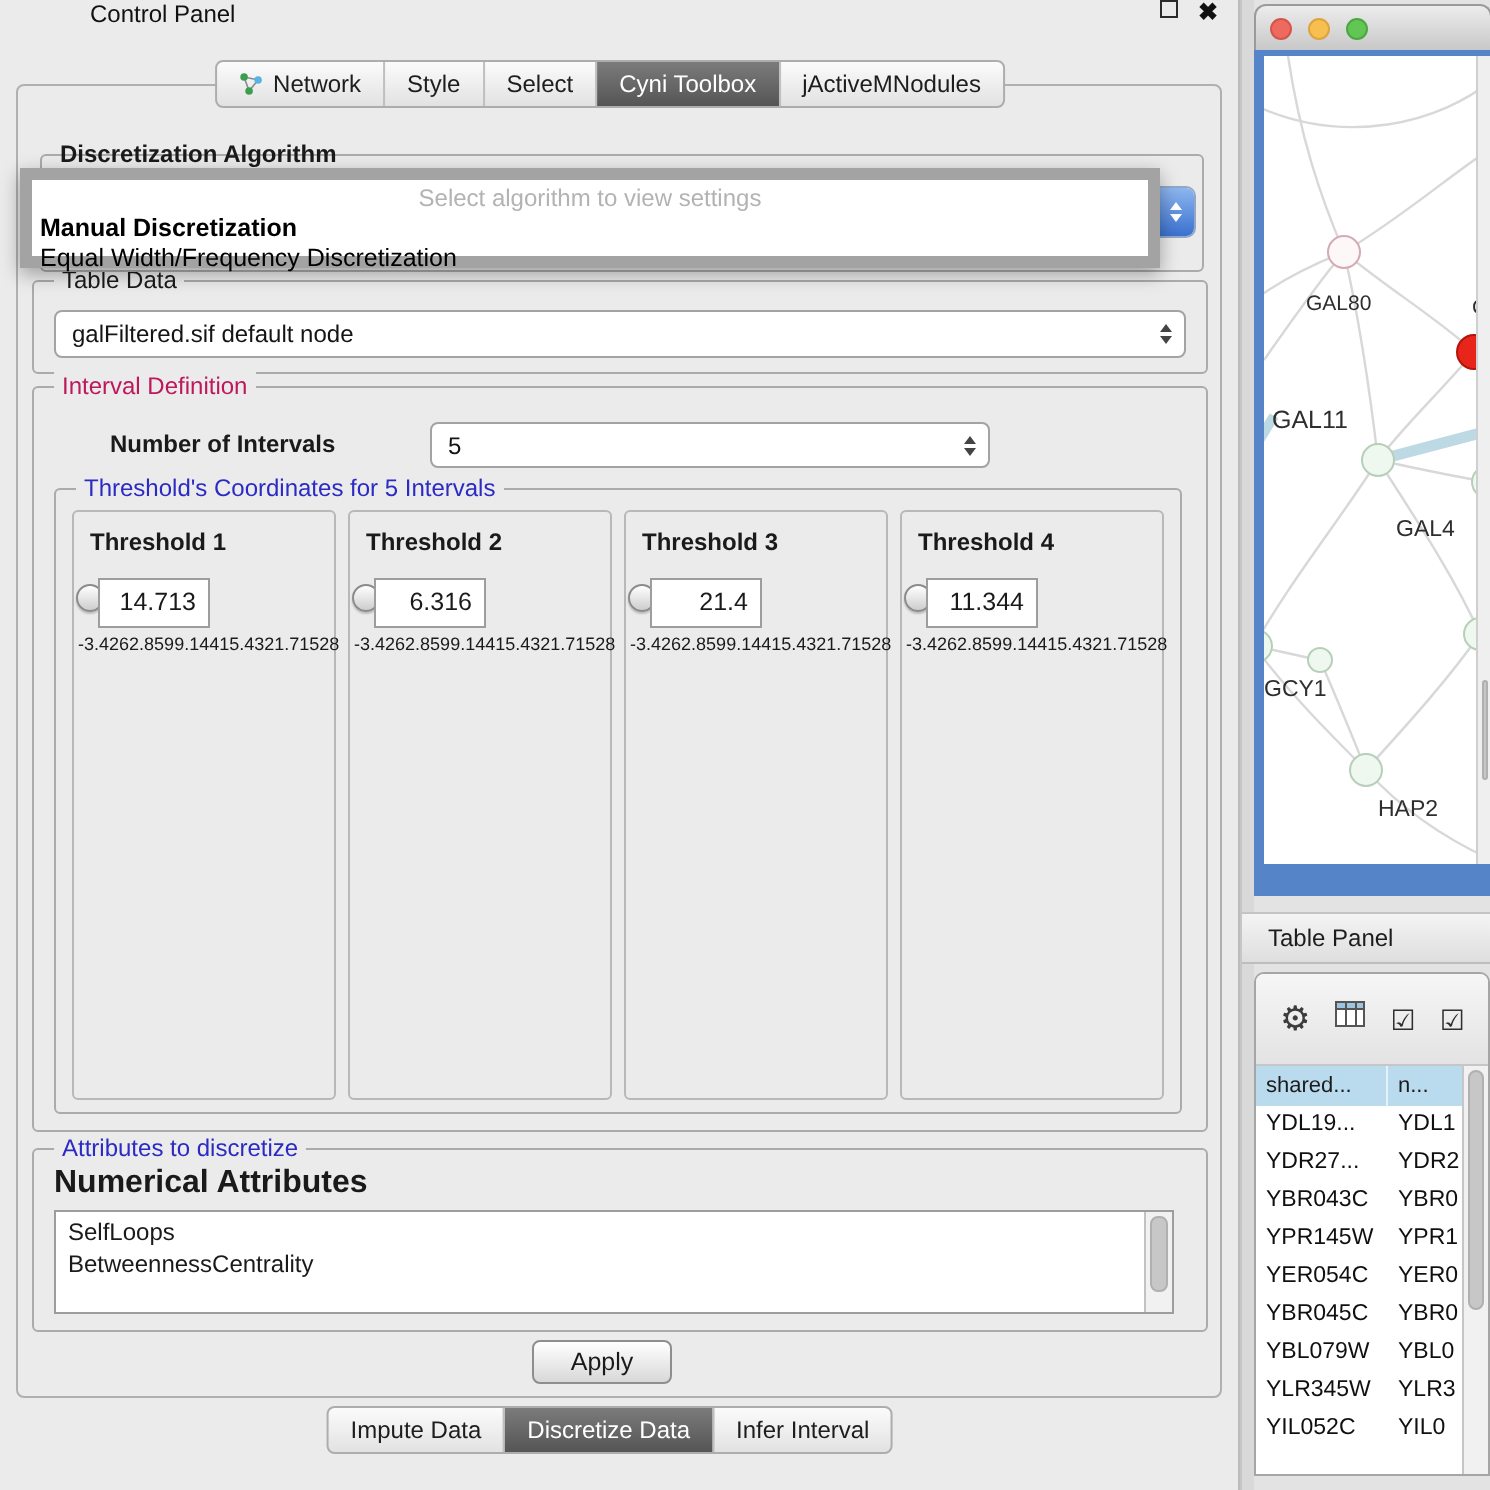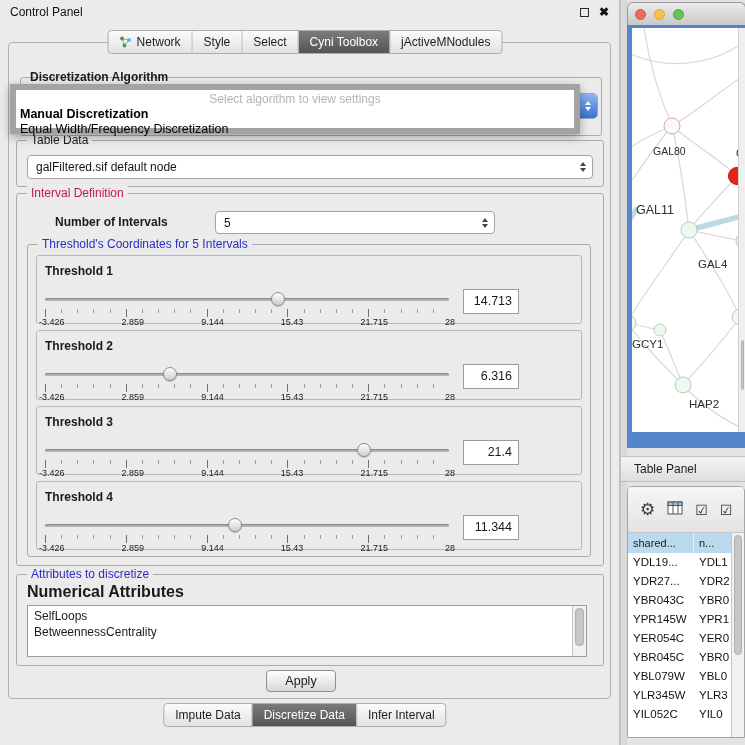--- a/index.html
+++ b/index.html
@@ -2,21 +2,21 @@
 <html><head>
 <meta charset="utf-8">
 <style>
   html,body{margin:0;padding:0;width:745px;height:745px;overflow:hidden;
     background:#e3e3e3;font-family:"Liberation Sans",sans-serif;color:#1a1a1a;}
   *{box-sizing:border-box;}
   #app{position:relative;width:745px;height:745px;overflow:hidden;}
 
   
   .cp-window{position:absolute;left:0;top:0;width:620px;height:745px;background:#ebebeb;border-right:1px solid #bcbcbc;}
-  .cp-titlebar{height:24px;display:flex;align-items:center;padding:0 10px;font-size:12px;}
+  .cp-titlebar{height:24px;display:flex;align-items:flex-start;padding:0 10px;font-size:12px;margin-left:35px;}
   .cp-title{color:#111;}
   .float-icon{margin-left:auto;width:9px;height:9px;border:1.5px solid #2b2b2b;display:inline-block;}
   .close-icon{margin-left:10px;font-size:12px;font-weight:bold;color:#111;line-height:12px;}
   .content-panel{position:absolute;left:8px;top:42px;width:603px;height:657px;border:1px solid #b0b0b0;border-radius:4px;background:#ebebeb;}
 
   .tabstrip{position:absolute;display:flex;border:1px solid #adadad;border-radius:4px;
     background:linear-gradient(#fbfbfb,#e2e2e2);overflow:hidden;font-size:12px;z-index:4;white-space:nowrap;}
   .tabstrip.top{top:30px;left:305px;transform:translateX(-50%);}
   .tabstrip.bottom{top:703px;left:305px;transform:translateX(-50%);}
   .tab{padding:4px 11px;color:#1d1d1d;display:flex;align-items:center;gap:5px;}
@@ -54,21 +54,21 @@
   .tri-up{width:0;height:0;border-left:3.5px solid transparent;border-right:3.5px solid transparent;border-bottom:4.5px solid #444;}
   .tri-down{width:0;height:0;border-left:3.5px solid transparent;border-right:3.5px solid transparent;border-top:4.5px solid #444;}
 
   .table-data-group{left:16px;top:140px;width:588px;height:47px;}
   .td-combo{left:10px;right:10px;top:14px;height:24px;}
 
   .interval-group{left:16px;top:193px;width:588px;height:373px;}
   .noi-label{position:absolute;left:38px;top:21px;font-size:12px;font-weight:bold;}
   .noi-combo{left:198px;top:17px;width:280px;height:23px;}
   .thresholds-group{left:10px;top:50px;width:564px;height:313px;}
-  .th-container{position:absolute;left:8px;right:8px;top:10px;bottom:6px;display:flex;flex-direction:column;gap:6px;}
+  .th-container{position:absolute;left:8px;right:8px;top:10px;bottom:6px;display:flex;flex-direction:row;gap:6px;}
   .th-panel{position:relative;flex:1;border:1px solid #b8b8b8;border-radius:3px;background:#ebebeb;}
   .th-label{position:absolute;left:8px;top:8px;font-size:12px;font-weight:bold;}
   .th-slider{position:absolute;left:8px;right:132px;top:36px;height:34px;}
   .groove{position:absolute;left:0;right:0;top:6px;height:3px;background:#b3b3b3;border-radius:2px;box-shadow:inset 0 1px 1px rgba(0,0,0,.25);}
   .thumb{position:absolute;top:0;width:14px;height:14px;margin-left:-7px;border-radius:50%;
     background:linear-gradient(#fff,#cdcdcd);border:1px solid #8b8b8b;box-shadow:0 1px 1px rgba(0,0,0,.2);}
   .ticks{position:absolute;left:0;right:0;top:17px;height:8px;
     background-image:
       repeating-linear-gradient(to right,#6f6f6f 0,#6f6f6f 1px,transparent 1px,transparent 20%),
       repeating-linear-gradient(to right,#9b9b9b 0,#9b9b9b 1px,transparent 1px,transparent 4%);

